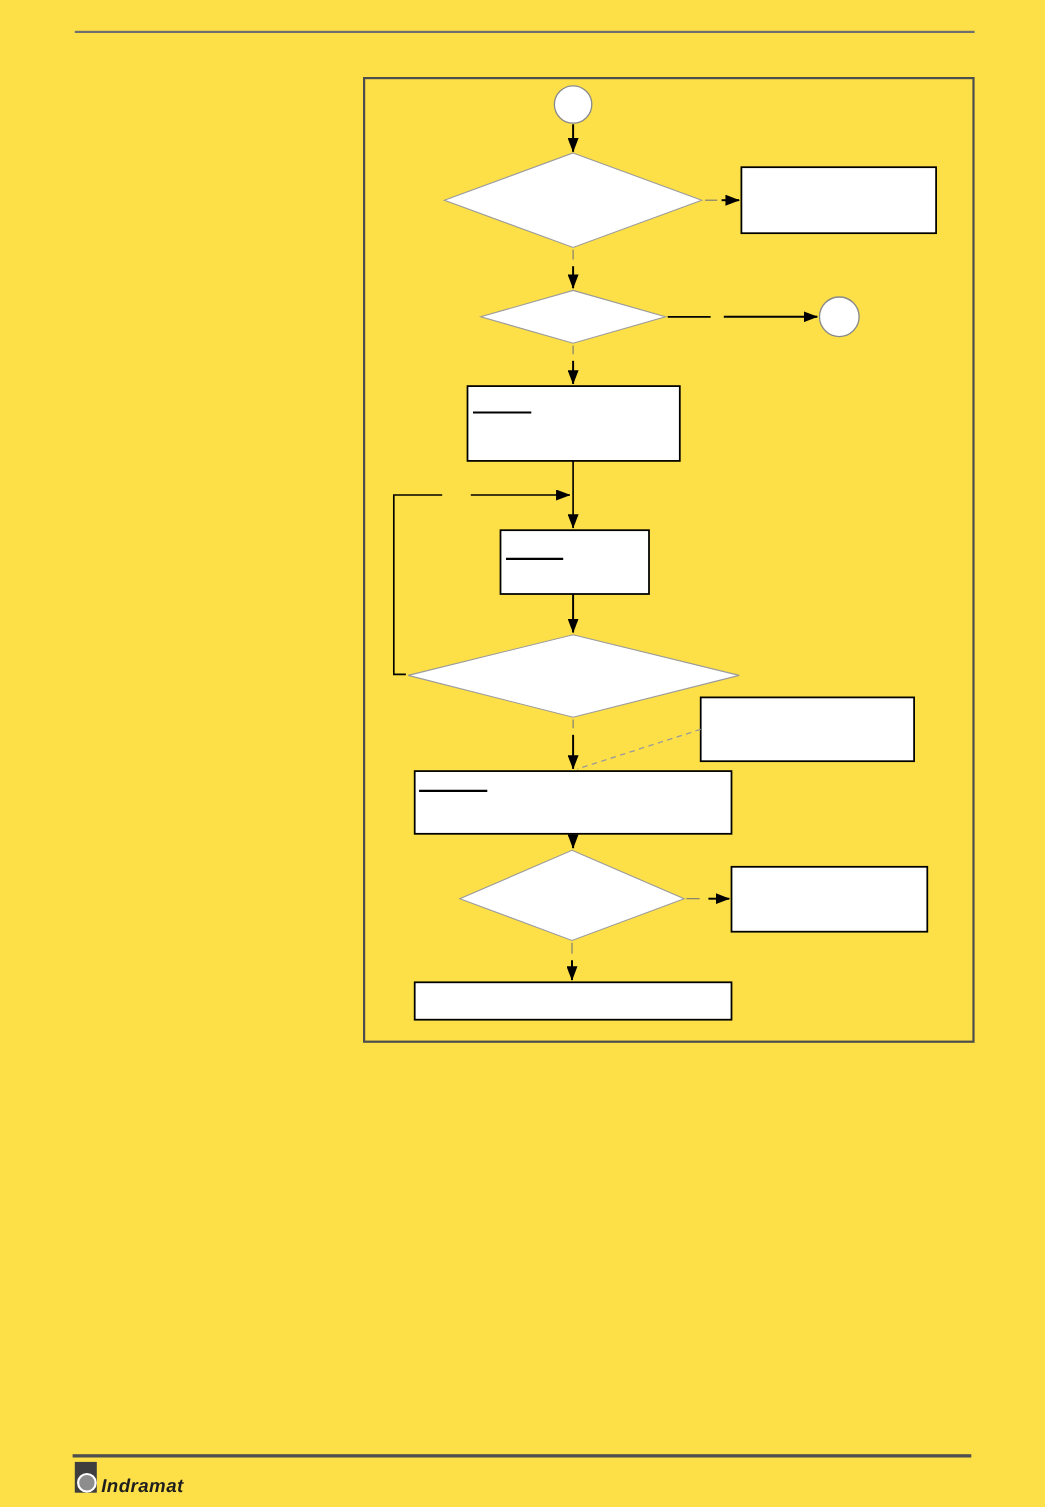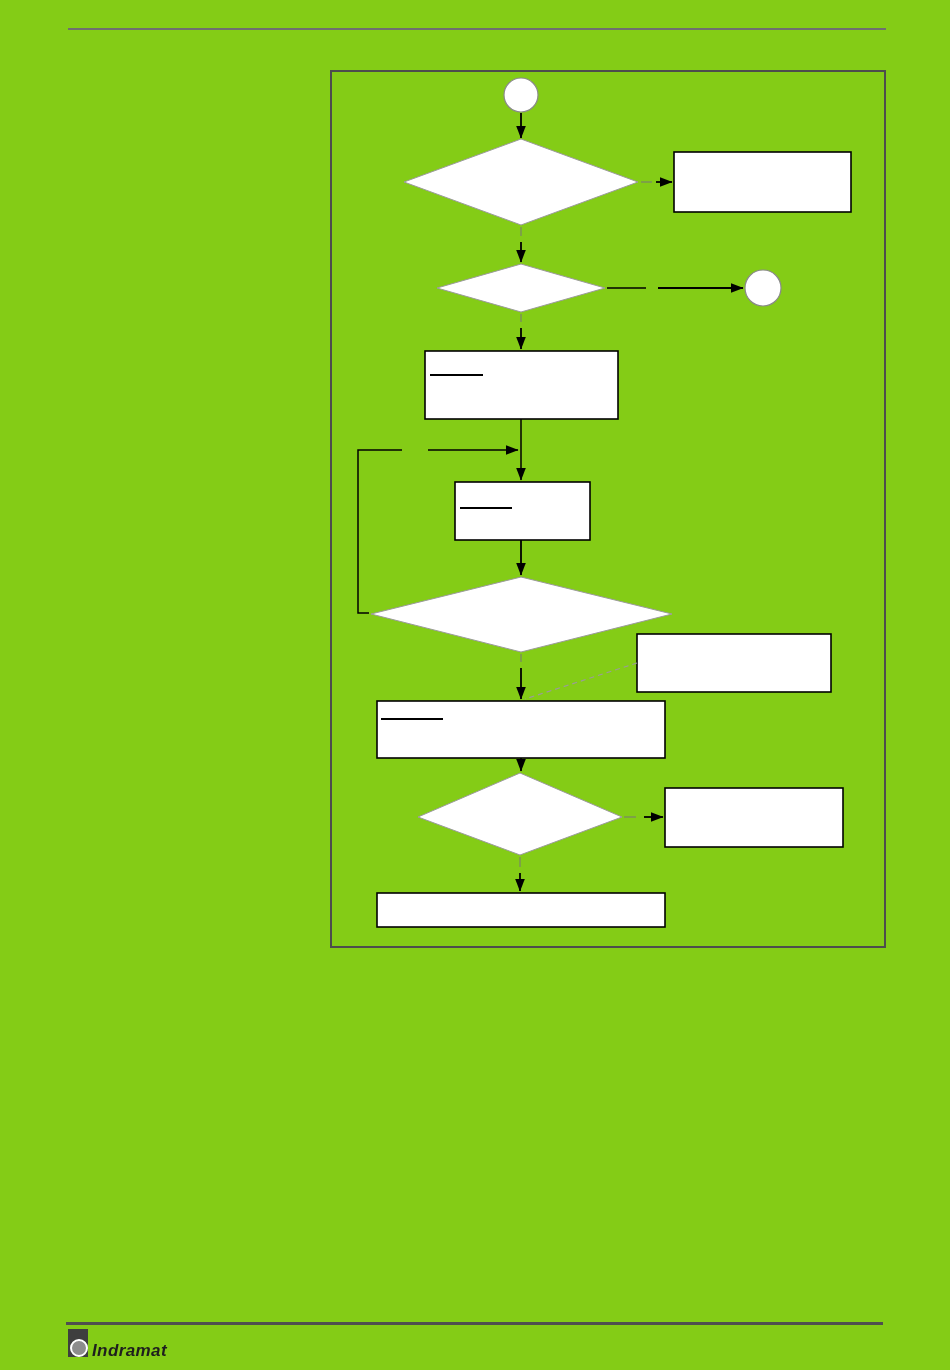--- a/index.html
+++ b/index.html
@@ -1,19 +1,19 @@
 <!DOCTYPE html>
 <html><head>
 <meta charset="utf-8">
 <style>
   html,body{margin:0;padding:0;background:#e8e8e8;}
   .page{
     position:relative;
     width:950px;height:1370px;
-    background:#84cc16;
+    background:#fde047;
     font-family:"Liberation Sans",sans-serif;
     overflow:hidden;
     margin:0 auto;
   }
   .rule{position:absolute;}
   .rule-top{left:68px;top:28px;width:818px;height:2px;background:#6f6f6f;}
   .rule-bottom{left:66px;top:1322px;width:817px;height:3px;background:#4f4f4f;}
   .flow-svg{position:absolute;left:0;top:0;width:950px;height:1370px;}
 
   

